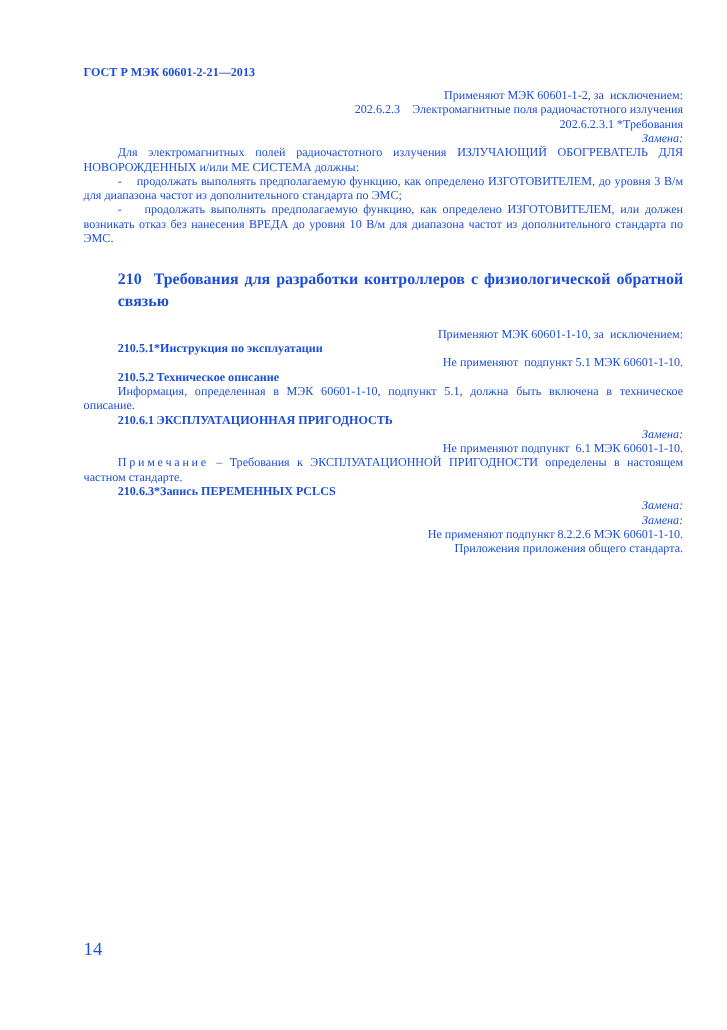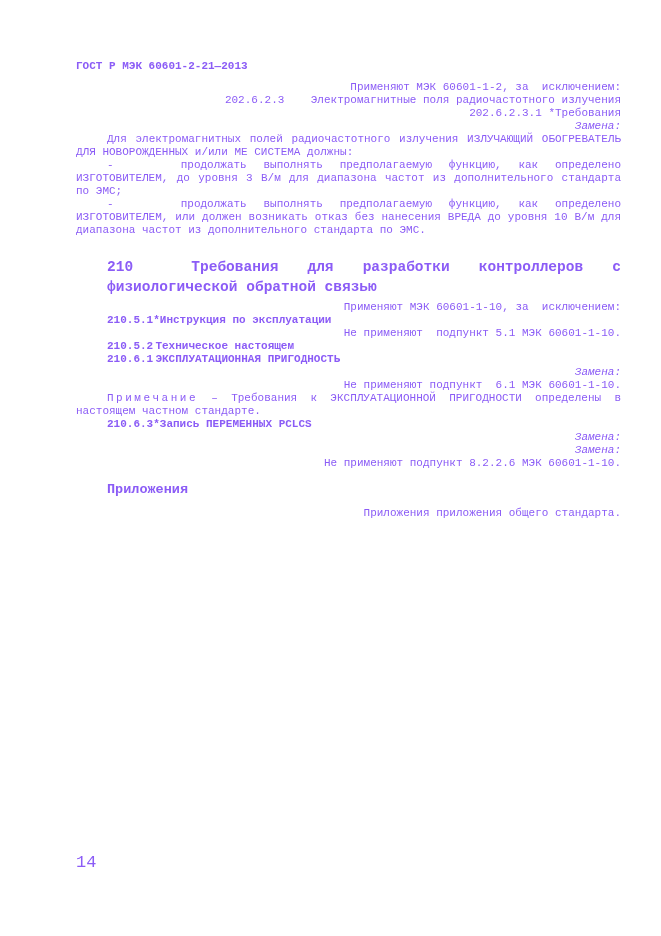--- a/index.html
+++ b/index.html
@@ -1,22 +1,22 @@
 <!DOCTYPE html>
 <html><head>
 <meta charset="utf-8">
 <style>
   html, body { margin: 0; padding: 0; background: #ffffff; }
   .page {
     position: relative;
     width: 661px;
     height: 936px;
     background: #ffffff;
-    color: #8b5cf6;
-    font-family: Liberation Mono, monospace;
+    color: #1d4ed8;
+    font-family: Liberation Serif, serif;
     overflow: hidden;
   }
   .content {
     position: absolute;
     left: 76px;
     top: 60px;
     width: 545px;
   }
   .content p {
     margin: 0;
@@ -31,21 +31,21 @@
     text-align: left;
     margin-bottom: 8px;
   }
   p.plain { text-align: right; }
   p.italic { font-style: italic; text-align: right; }
   p.bold { font-weight: bold; text-align: left; }
   h1.sec-heading {
     font-size: 14.5px;
     line-height: 20px;
     font-weight: bold;
-    margin: 20px 0 4px 31px;
+    margin: 20px 0 14px 31px;
     text-align: justify;
   }
   h2.app-heading {
     font-size: 13.5px;
     line-height: 17px;
     font-weight: bold;
     margin: 11px 0 9px 31px;
   }
   .note-label { letter-spacing: 2.5px; }
   .page-number {
@@ -70,29 +70,29 @@
     <p class="italic">Замена:</p>
     <p>Для электромагнитных полей радиочастотного излучения ИЗЛУЧАЮЩИЙ ОБОГРЕВАТЕЛЬ ДЛЯ НОВОРОЖДЕННЫХ и/или МЕ СИСТЕМА должны:</p>
     <p>-&nbsp;&nbsp;&nbsp; продолжать выполнять предполагаемую функцию, как определено ИЗГОТОВИТЕЛЕМ, до уровня 3&nbsp;В/м для диапазона частот из дополнительного стандарта по ЭМС;</p>
     <p>-&nbsp;&nbsp;&nbsp; продолжать выполнять предполагаемую функцию, как определено ИЗГОТОВИТЕЛЕМ, или должен возникать отказ без нанесения ВРЕДА до уровня 10&nbsp;В/м для диапазона частот из дополнительного стандарта по ЭМС.</p>
 
     <h1 class="sec-heading">210&nbsp; Требования для разработки контроллеров с физиологической обратной связью</h1>
 
     <p class="plain">Применяют МЭК 60601-1-10, за&nbsp; исключением:</p>
     <p class="bold">210.5.1*Инструкция по эксплуатации</p>
     <p class="plain">Не применяют&nbsp; подпункт 5.1 МЭК 60601-1-10.</p>
-    <p class="bold">210.5.2 Техническое настоящем</p>
+    <p class="bold">210.5.2 Техническое описание</p>
+    <p>Информация, определенная в МЭК 60601-1-10, подпункт 5.1, должна быть включена в техническое описание.</p>
     <p class="bold">210.6.1 ЭКСПЛУАТАЦИОННАЯ ПРИГОДНОСТЬ</p>
     <p class="italic">Замена:</p>
     <p class="plain">Не применяют подпункт&nbsp; 6.1 МЭК 60601-1-10.</p>
     <p><span class="note-label">Примечание</span> <span>– Требования к ЭКСПЛУАТАЦИОННОЙ ПРИГОДНОСТИ определены в настоящем частном стандарте.</span></p>
     <p class="bold">210.6.3*Запись ПЕРЕМЕННЫХ PCLCS</p>
     <p class="italic">Замена:</p>
     <p class="italic">Замена:</p>
     <p class="plain">Не применяют подпункт 8.2.2.6 МЭК 60601-1-10.</p>
 
-    <h2 class="app-heading">Приложения</h2>
     <p class="plain">Приложения приложения общего стандарта.</p>
 
   </div>
 
   <div class="page-number">14</div>
 </div>
 
 </body></html>

